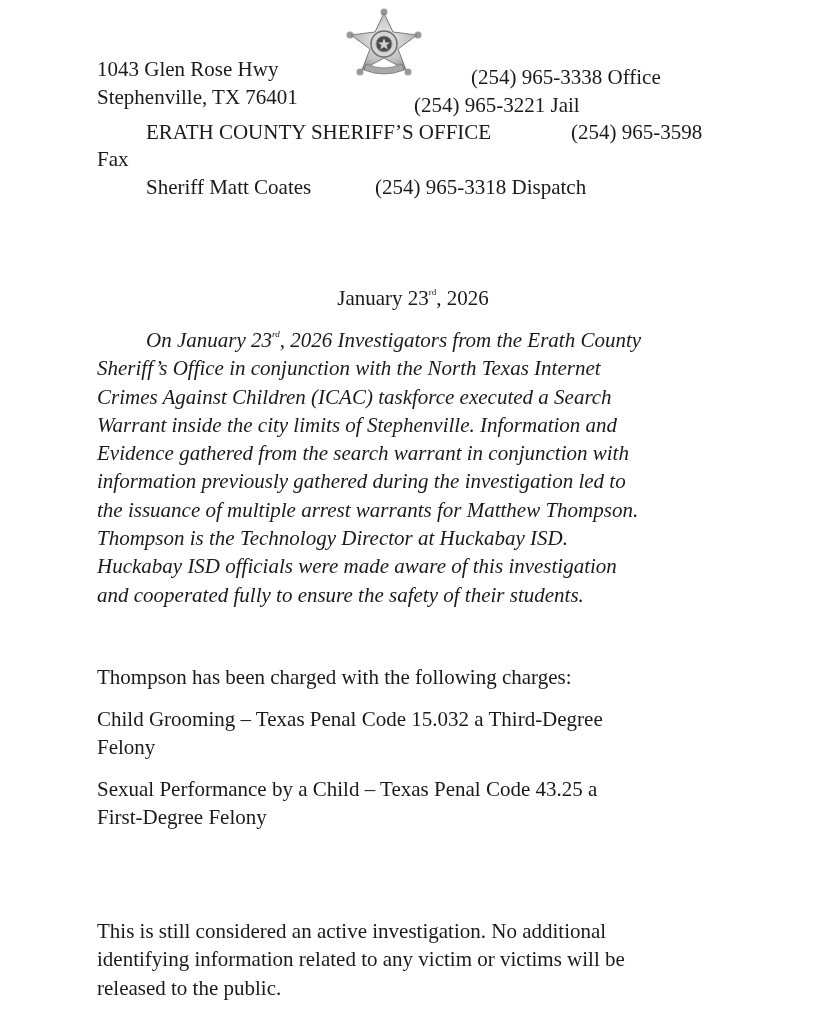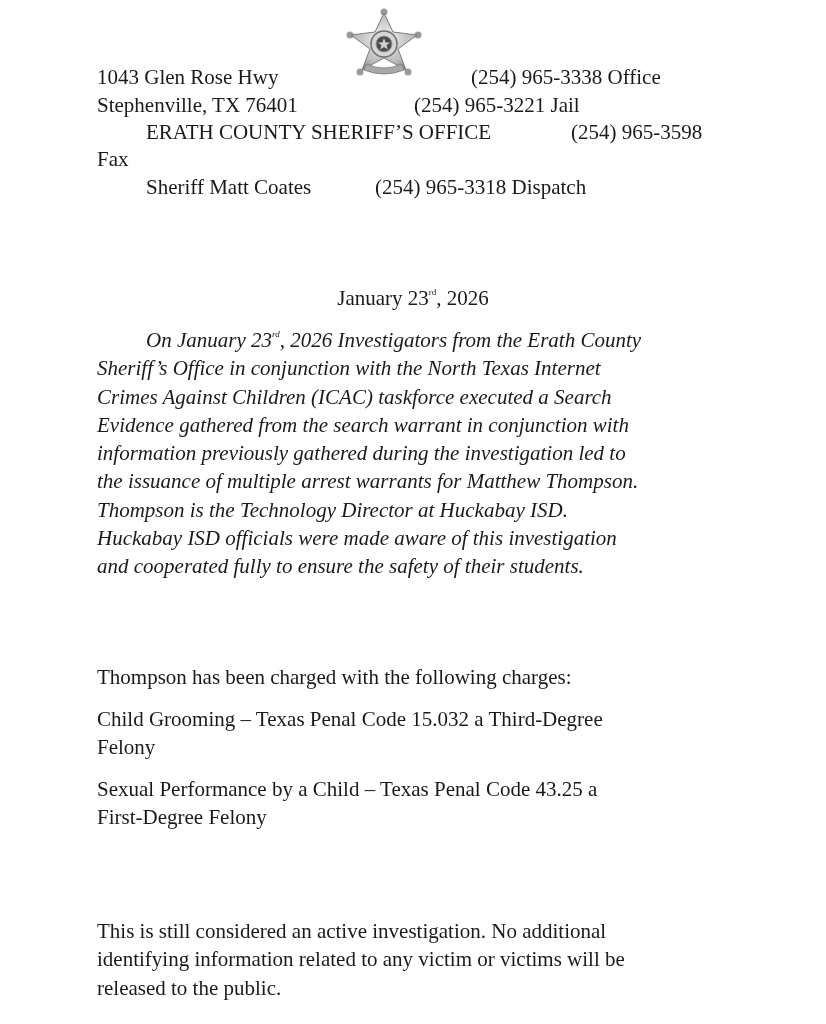--- a/index.html
+++ b/index.html
@@ -34,40 +34,41 @@
     <circle cx="18" cy="66" r="3.5" fill="#9a9a9a"></circle>
     <circle cx="66" cy="66" r="3.5" fill="#9a9a9a"></circle>
     <polygon points="42,7 51,26 75,29 56,43 64,64 42,52 20,64 28,43 9,29 33,26" fill="url(#g)" stroke="#7a7a7a" stroke-width="1"></polygon>
     <circle cx="42" cy="38" r="13" fill="#d6d6d6" stroke="#6e6e6e" stroke-width="1.5"></circle>
     <circle cx="42" cy="38" r="8" fill="#4a4a4a" stroke="#999" stroke-width="1"></circle>
     <polygon points="42,32 43.6,36.5 48,36.5 44.5,39.2 45.8,43.5 42,41 38.2,43.5 39.5,39.2 36,36.5 40.4,36.5" fill="#cfcfcf"></polygon>
     <path d="M24 58 Q42 66 60 58 L62 64 Q42 72 22 64 Z" fill="#a8a8a8" stroke="#777" stroke-width="0.8"></path>
   </svg>
 </div>
 
-<div class="abs" style="left:97px; top:64px;">1043 Glen Rose Hwy</div>
+<div class="abs" style="left:97px; top:56px;">1043 Glen Rose Hwy</div>
 <div class="abs" style="left:471px; top:64px;">(254) 965-3338 Office</div>
 
-<div class="abs" style="left:97px; top:92px;">Stephenville, TX 76401</div>
+<div class="abs" style="left:97px; top:84px;">Stephenville, TX 76401</div>
 <div class="abs" style="left:414px; top:92px;">(254) 965-3221 Jail</div>
 
 <div class="abs" style="left:146px; top:119px;">ERATH COUNTY SHERIFF’S OFFICE</div>
 <div class="abs" style="left:571px; top:119px;">(254) 965-3598</div>
 
 <div class="abs" style="left:97px; top:146px;">Fax</div>
 
 <div class="abs" style="left:146px; top:174px;">Sheriff Matt Coates</div>
 <div class="abs" style="left:375px; top:174px;">(254) 965-3318 Dispatch</div>
 
 <div class="date"><span>January 23</span><sup class="ord">rd</sup><span>, 2026</span></div>
 
 <div class="para" style="top:326px;font-style:italic;">
   <span class="line indent"><span>On January 23</span><sup class="ord">rd</sup><span>, 2026 Investigators from the Erath County</span></span>
   <span class="line">Sheriff’s Office in conjunction with the North Texas Internet</span>
   <span class="line">Crimes Against Children (ICAC) taskforce executed a Search</span>
+  <span class="line">Warrant inside the city limits of Stephenville. Information and</span>
   <span class="line">Evidence gathered from the search warrant in conjunction with</span>
   <span class="line">information previously gathered during the investigation led to</span>
   <span class="line">the issuance of multiple arrest warrants for Matthew Thompson.</span>
   <span class="line">Thompson is the Technology Director at Huckabay ISD.</span>
   <span class="line">Huckabay ISD officials were made aware of this investigation</span>
   <span class="line">and cooperated fully to ensure the safety of their students.</span>
 </div>
 
 <div class="para" style="top:663px;">
   <span class="line">Thompson has been charged with the following charges:</span>

